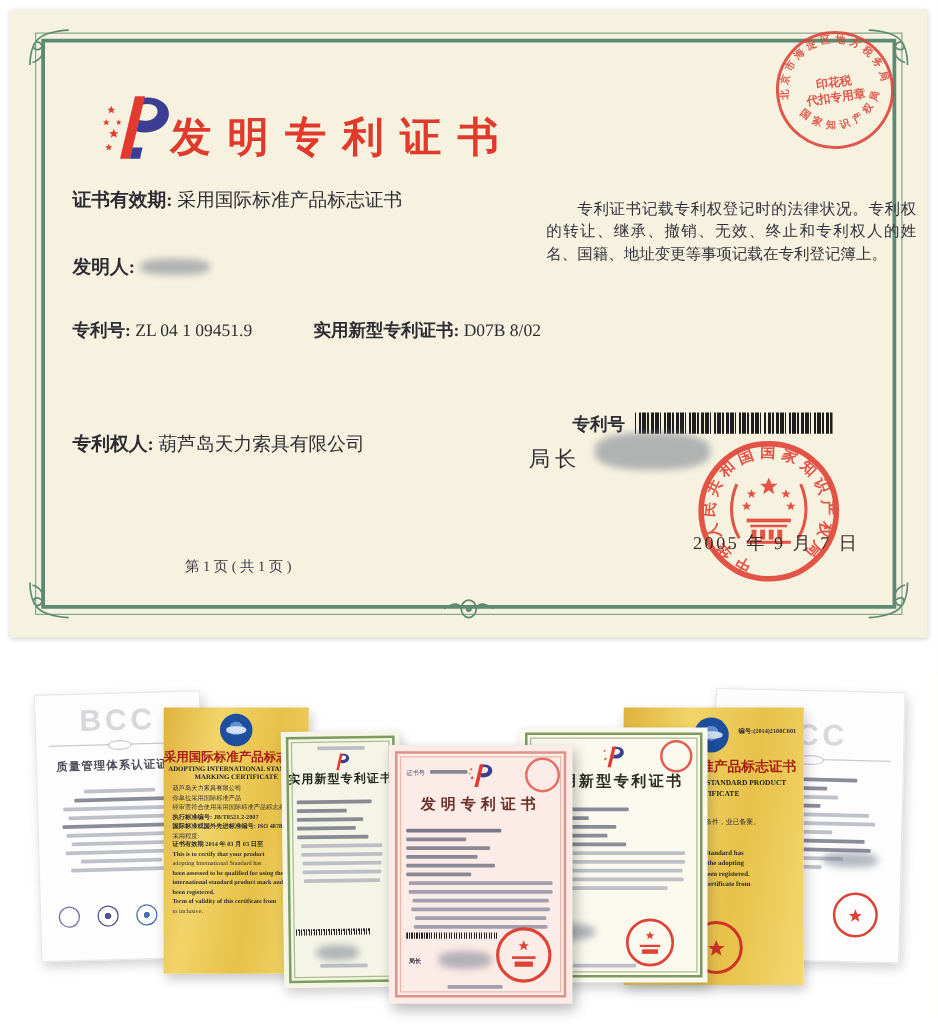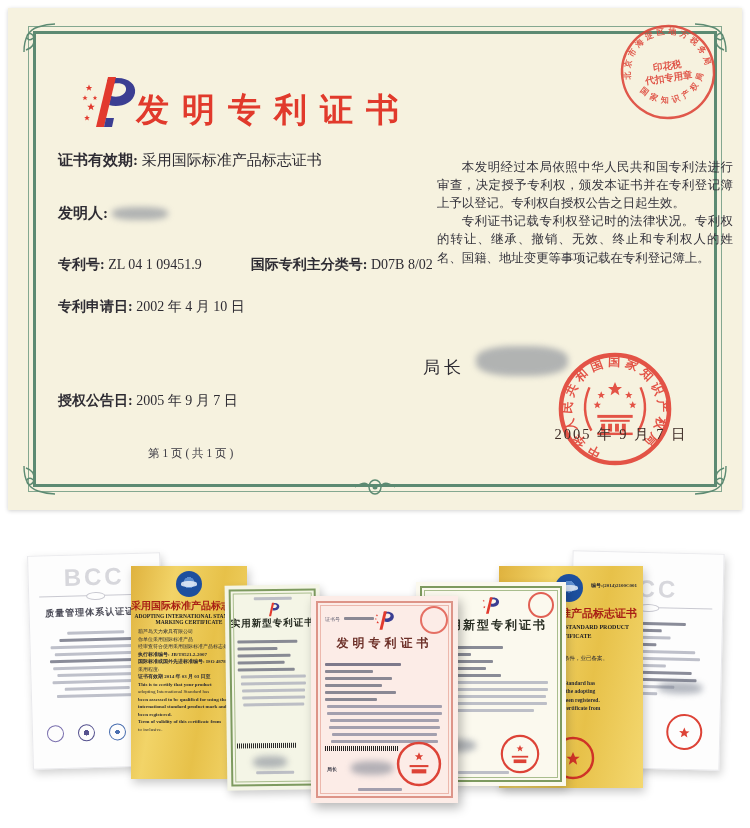--- a/index.html
+++ b/index.html
@@ -143,35 +143,34 @@
 
   <div class="field" style="top:143px">
     <b>证书有效期:</b>&nbsp;<span>采用国际标准产品标志证书</span>
   </div>
   <div class="field" style="top:196px">
     <b>发明人:</b>&nbsp;<span class="sig-blur" style="display:inline-block;width:56px;height:13px;vertical-align:-2px"></span>
   </div>
   <div class="field" style="top:248px;font-size:14px">
     <b>专利号:</b>&nbsp;<span>ZL 04 1 09451.9</span>
     <span style="display:inline-block;width:42px"></span>
-    <b>国际专利主分类号:</b>&nbsp;<span>D07B  8/02</span>
-  </div>
-  <div class="field" style="top:290px;font-size:14px">
-    <b>专利申请日:</b>&nbsp;<span>2002 年 4 月 10 日</span>
-  </div>
-  <div class="field" style="top:384px;font-size:14px">
-    <b>授权公告日:</b>&nbsp;<span>2005 年 9 月 7 日</span>
+    <b>实用新型专利证书:</b>&nbsp;<span>D07B  8/02</span>
+  </div>
+  <div class="field" style="top:338px">
+    <b>专利权人:</b>&nbsp;<span>葫芦岛天力索具有限公司</span>
   </div>
   <div class="field" style="left:140px;top:438px;font-size:11.5px;color:#3a3942">第 1 页 ( 共 1 页 )</div>
 
   <div id="body-col">
-    <p>本发明经过本局依照中华人民共和国专利法进行审查，决定授予专利权，颁发本证书并在专利登记簿上予以登记。专利权自授权公告之日起生效。</p>
     <p>专利证书记载专利权登记时的法律状况。专利权的转让、继承、撤销、无效、终止和专利权人的姓名、国籍、地址变更等事项记载在专利登记簿上。</p>
   </div>
 
+  <div id="patno-row">
+    <span>专利号</span><span id="barcode"></span>
+  </div>
 
   <div id="director-row">局长</div>
   <div class="sig-blur abs" style="left:468px;top:338px;width:92px;height:30px"></div>
 
   <svg id="big-seal" viewBox="0 0 120 120">
     <circle cx="60" cy="60" r="55" fill="none" stroke="#e2463a" stroke-width="4.5"></circle>
     <text font-size="12.5" fill="#e2463a" font-weight="bold" letter-spacing="4.2">
       <textPath href="#ring-cw" startOffset="5%">中华人民共和国国家知识产权局</textPath>
     </text>
     <g fill="#e2463a">

